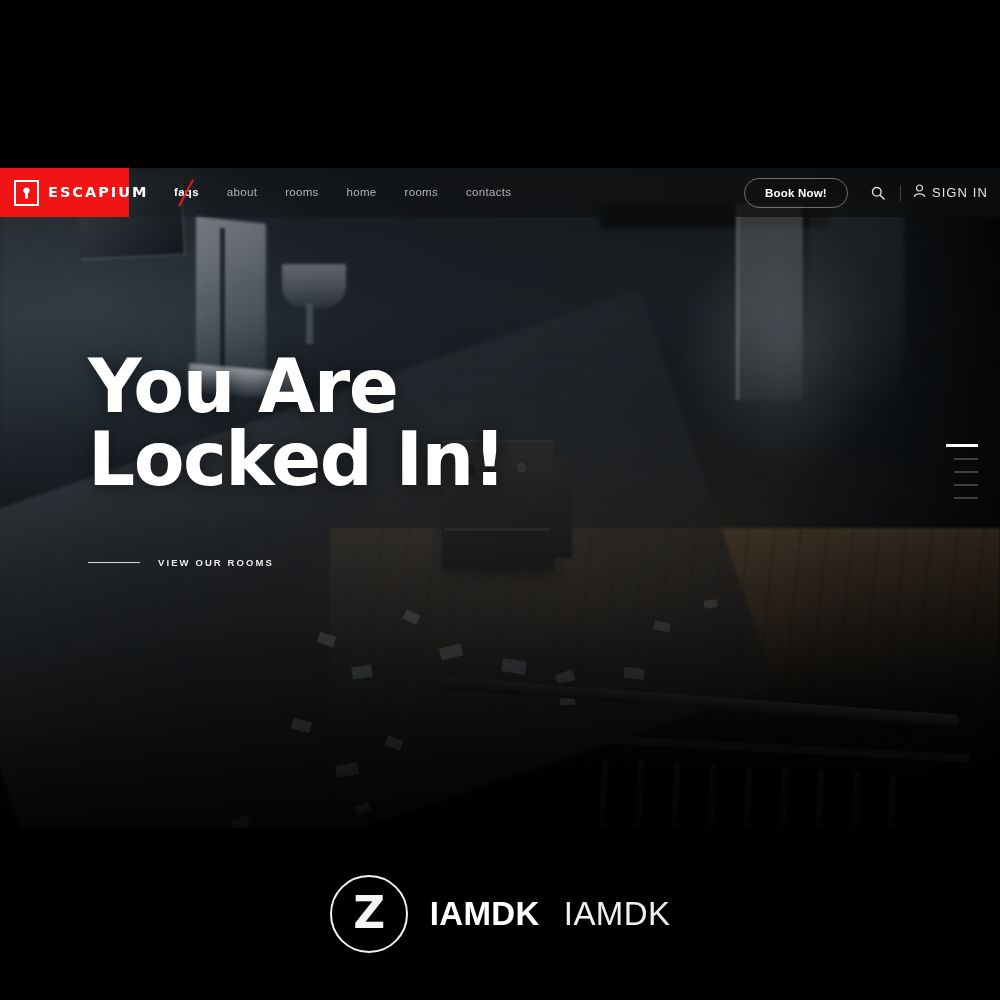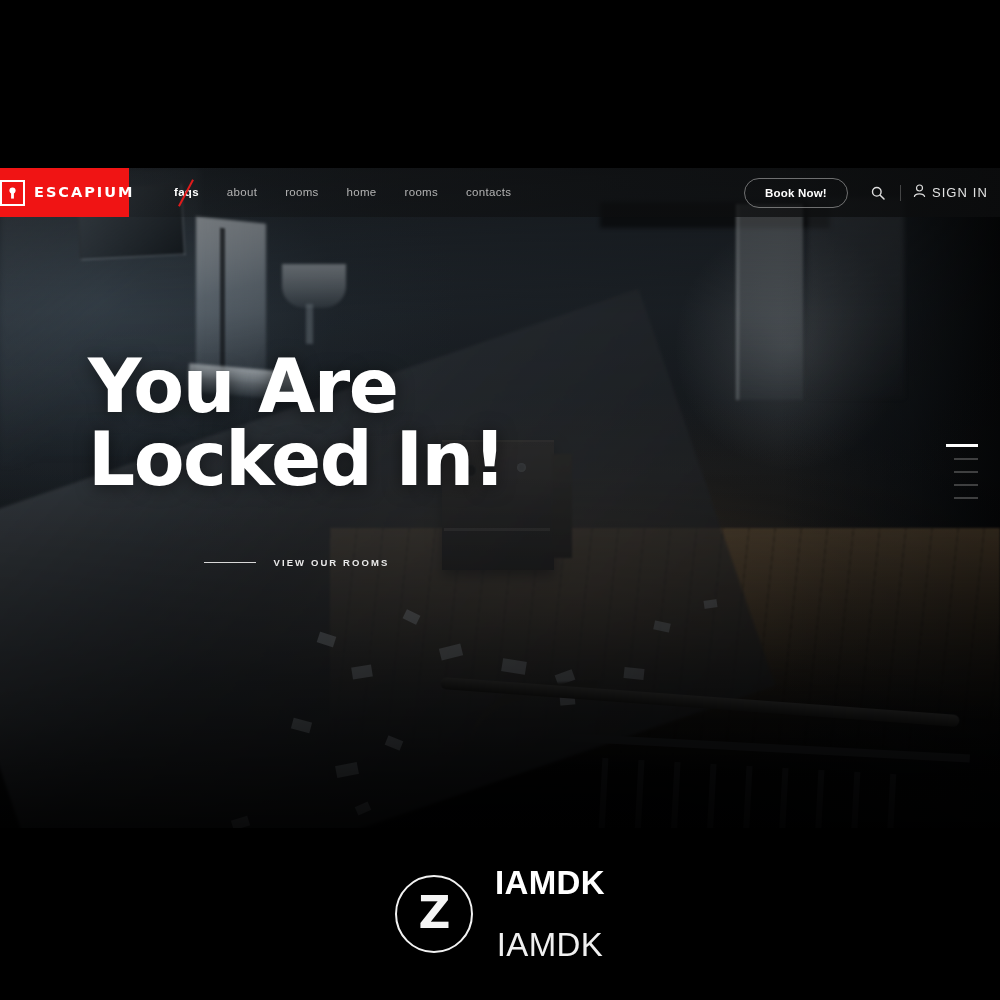--- a/index.html
+++ b/index.html
@@ -241,20 +241,21 @@
     background: linear-gradient(to right, rgba(16,17,18,0.0) 0%, rgba(14,15,16,0.55) 40%, rgba(12,13,14,0.86) 100%);
   }
 
   .logo-block {
     width: 129px;
     height: 49px;
     background: #f01414;
     display: flex;
     align-items: center;
     gap: 9px;
+    padding-left: 14px;
     box-sizing: border-box;
     flex: 0 0 auto;
   }
   .logo-mark {
     width: 21px; height: 22px;
     border: 2px solid #ffffff;
     display: flex; align-items: center; justify-content: center;
     flex: 0 0 auto;
   }
   .logo-mark svg { display:block; }
@@ -355,21 +356,20 @@
     font-family: "DejaVu Sans", sans-serif;
     text-shadow: 0 2px 18px rgba(0,0,0,0.55);
     white-space: pre-line;
   }
   .hero-cta {
     display: flex;
     align-items: center;
     gap: 18px;
     margin-top: 60px;
     cursor: pointer;
-    justify-content: center;
   }
   .cta-line {
     width: 52px; height: 1px;
     background: #d8d8d8;
   }
   .cta-text {
     color: #eaeaea;
     font-size: 9.5px;
     letter-spacing: 2.1px;
     font-weight: 600;
@@ -423,23 +423,22 @@
     color: #f5f5f5;
     font-size: 44px;
     font-weight: 700;
     line-height: 1;
     font-family: "DejaVu Sans", sans-serif;
     letter-spacing: -1px;
     margin-top: -3px;
   }
   .brand-text {
     display: flex;
-    align-items: center;
+    align-items: flex-start;
     gap: 24px;
-    flex-direction: column;
   }
   .brand-bold {
     color: #ffffff;
     font-size: 33px;
     font-weight: 700;
     letter-spacing: 0.4px;
     font-family: "Liberation Sans", sans-serif;
   }
   .brand-light {
     color: #f0f0f0;

